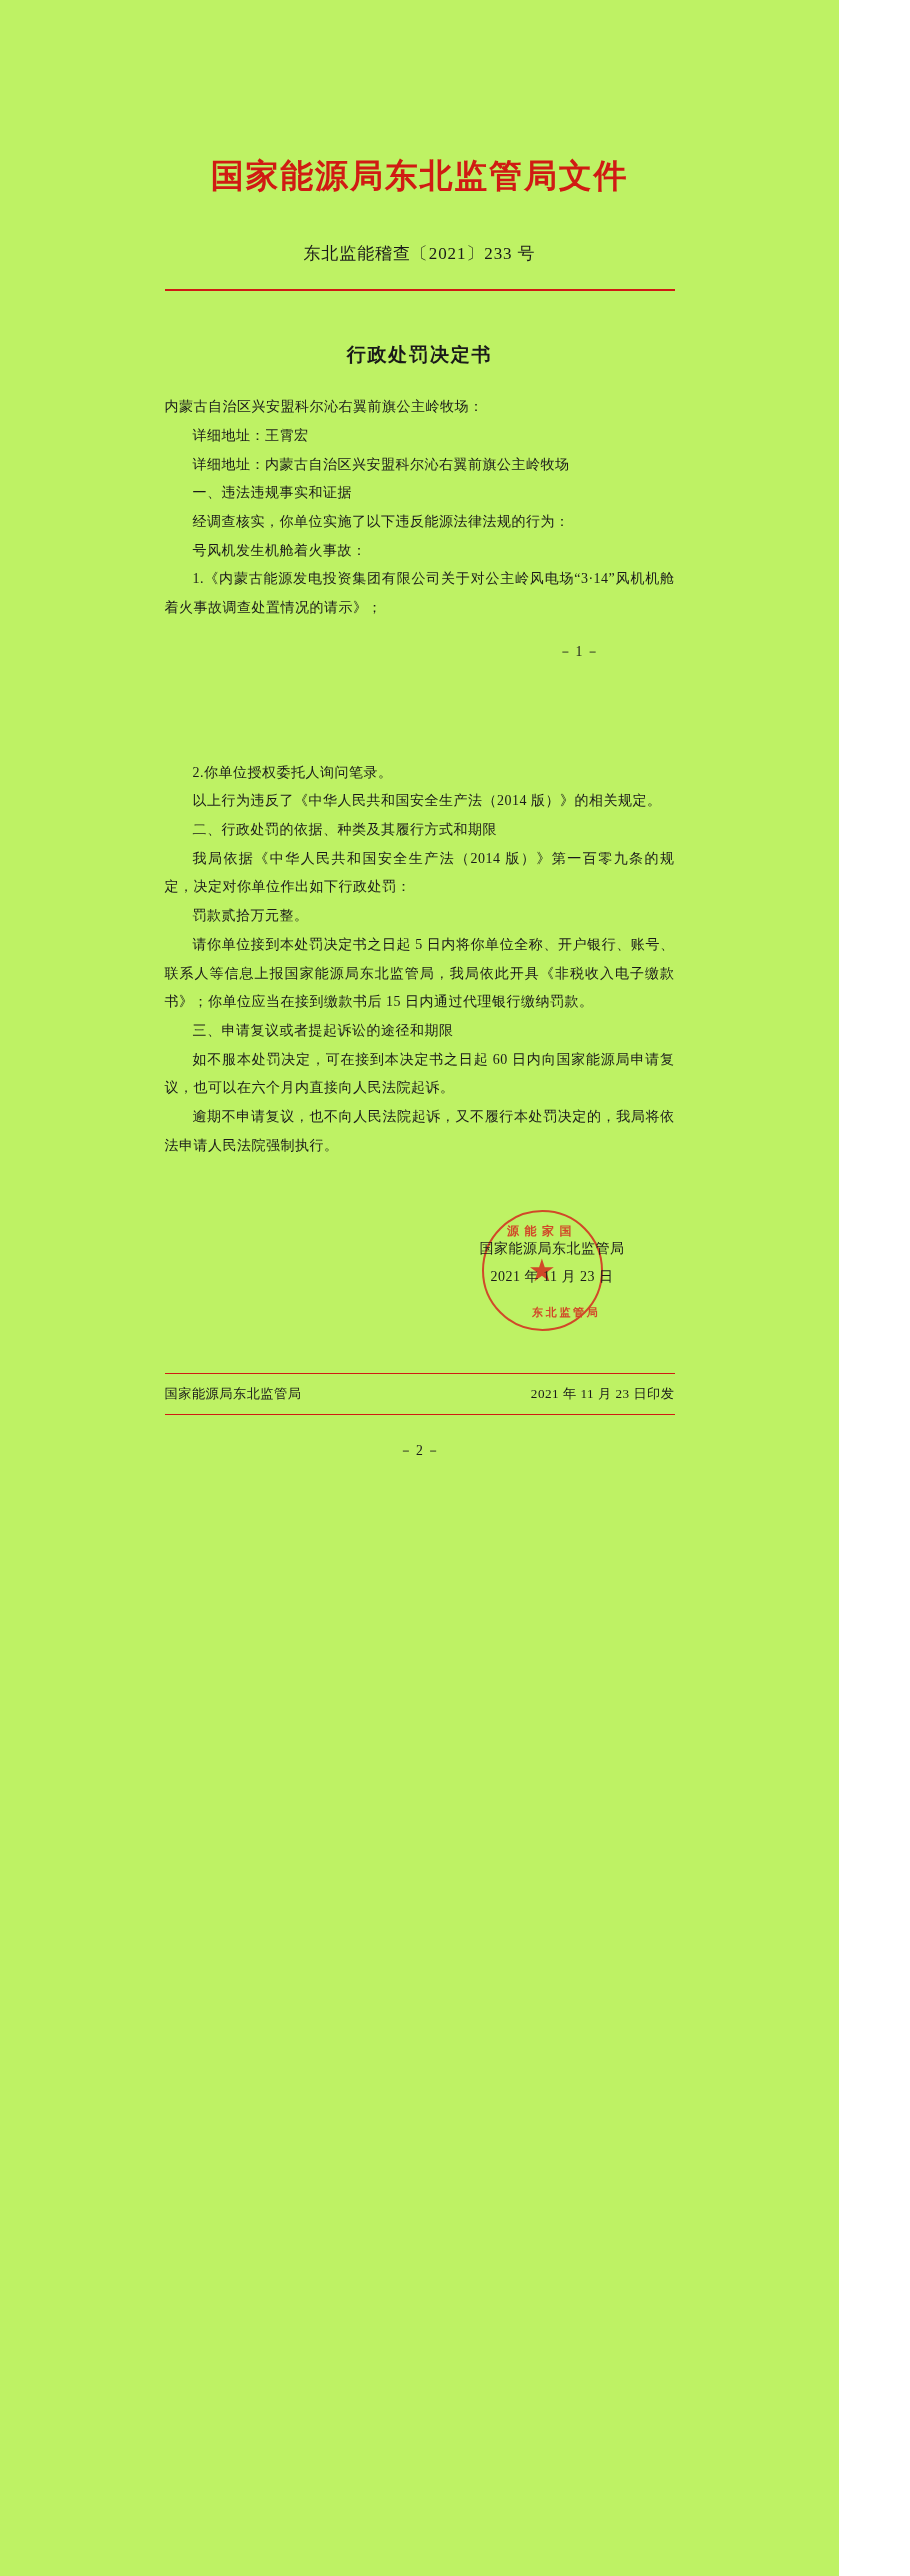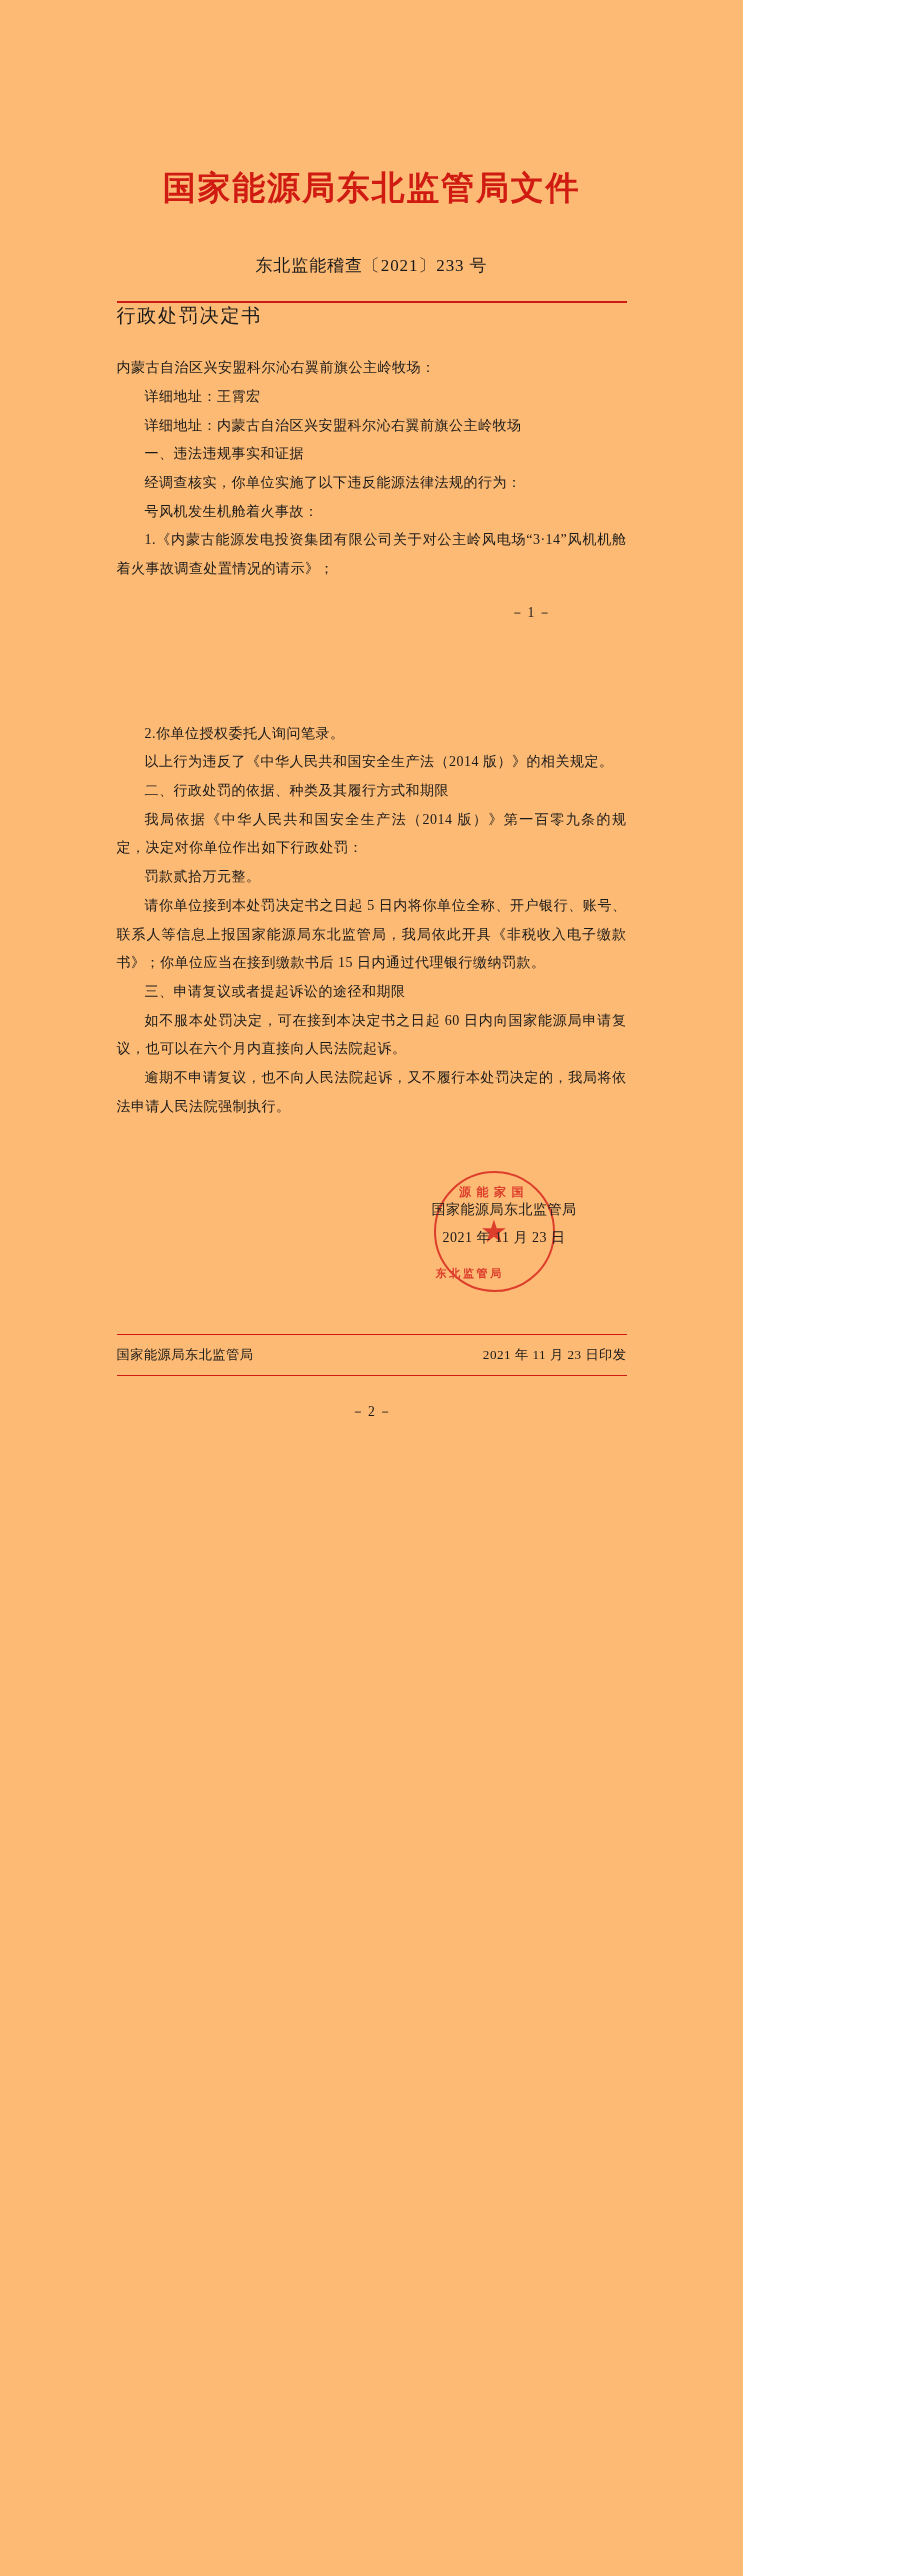--- a/index.html
+++ b/index.html
@@ -7,25 +7,25 @@
     padding: 0;
     background: #ffffff;
   }
   body {
     width: 911px;
     font-family: "Liberation Serif", "DejaVu Serif", serif;
     color: #1a1a1a;
   }
   .page {
     position: relative;
-    width: 743px;
+    width: 839px;
     min-height: 2576px;
-    background: #fdba74;
+    background: #bef264;
     box-sizing: border-box;
-    padding: 12px;
+    padding: 0;
   }
   .sheet {
     width: 510px;
     margin: 0 auto;
     position: relative;
     padding-top: 155px;
   }
   .doc-title {
     text-align: center;
     color: #d01b13;
@@ -44,24 +44,25 @@
     color: #1a1a1a;
   }
   .red-rule {
     height: 1.8px;
     background: #d01b13;
     margin-top: 24px;
     margin-bottom: 0;
     width: 100%;
   }
   .sub-title {
-    text-align: left;
-    font-weight: normal;
+    text-align: center;
+    font-weight: bold;
     font-size: 19px;
     letter-spacing: 1.8px;
+    margin-top: 51px;
     margin-bottom: 25.5px;
   }
   .body-block {
     font-size: 14px;
     line-height: 2.05;
     letter-spacing: 0.5px;
     text-align: justify;
   }
   .p-flush {
     margin: 0;
@@ -131,21 +132,21 @@
     color: #d6231c;
     font-size: 12px;
     letter-spacing: 5.5px;
     font-weight: bold;
   }
   .seal .seal-bottom {
     position: absolute;
     width: 100%;
     bottom: 9px;
     left: 0;
-    text-align: left;
+    text-align: right;
     color: #d6231c;
     font-size: 11px;
     letter-spacing: 2.7px;
     font-weight: bold;
   }
   .footer-rule {
     height: 0.9px;
     background: #d01b13;
     margin-top: 44px;
     width: 100%;

